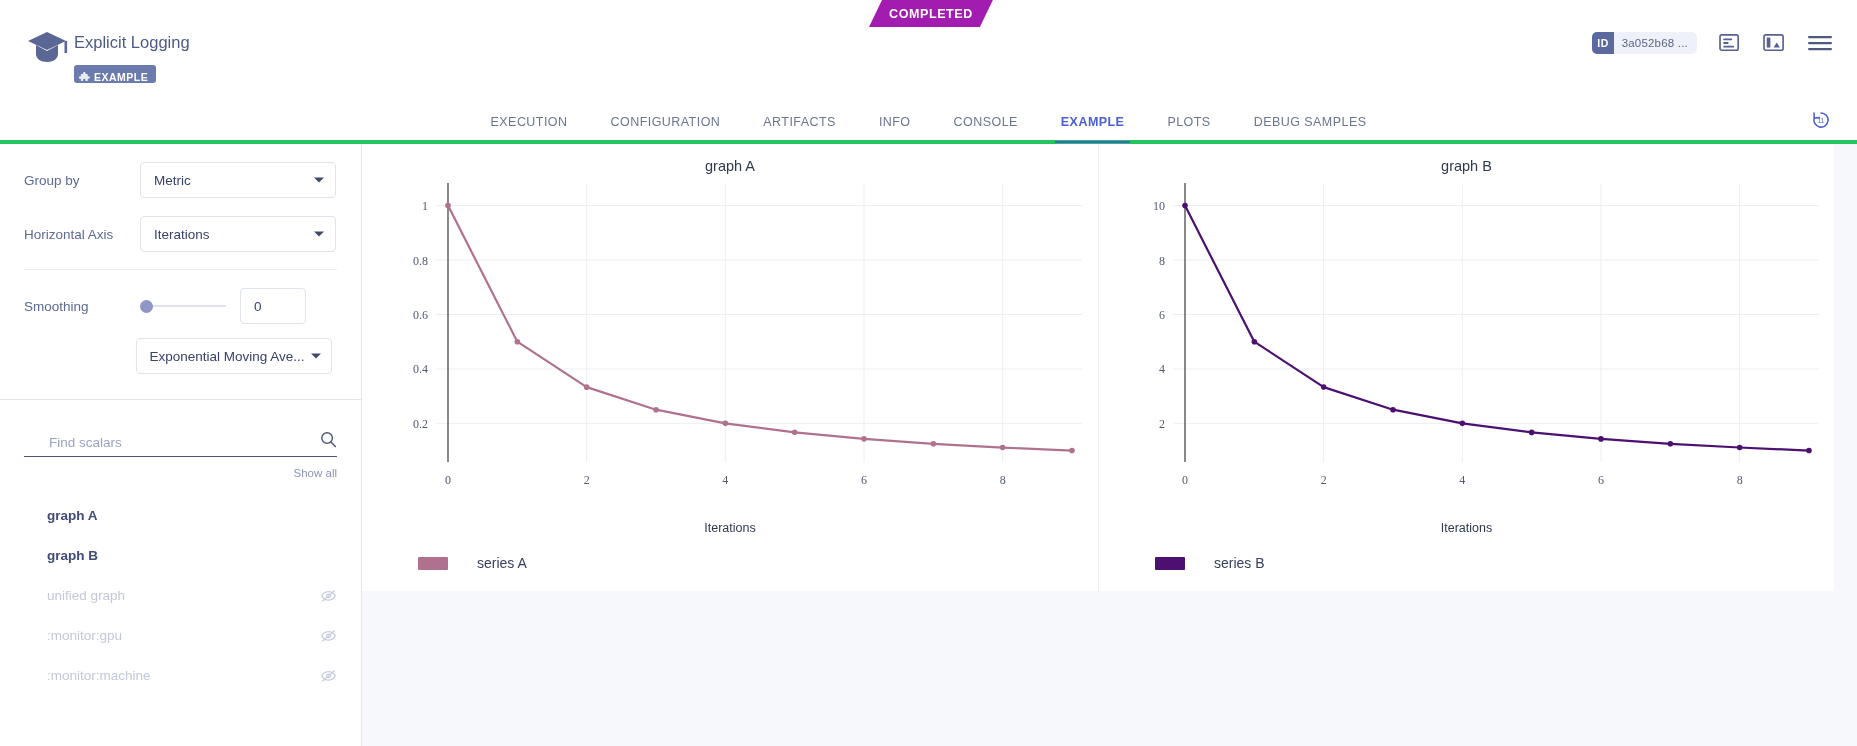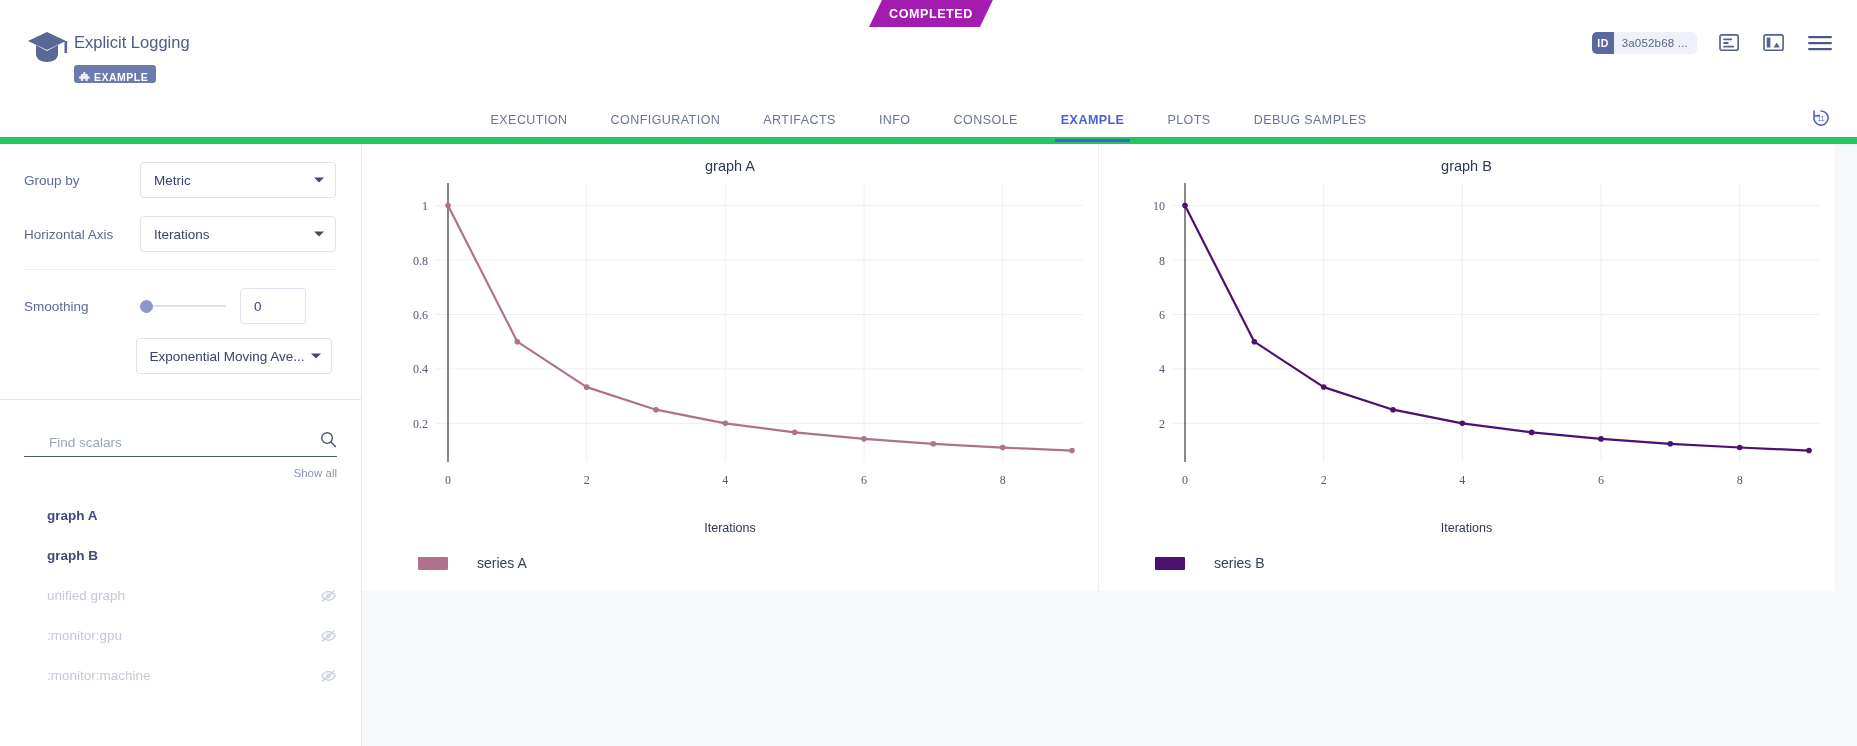--- a/index.html
+++ b/index.html
@@ -90,21 +90,21 @@
     padding: 0 9px 0 8px;
     letter-spacing: .2px;
   }
   .icon-btn { display: flex; align-items: center; justify-content: center; cursor: pointer; }
 
   
   .tabs {
     position: absolute;
     top: 103px; left: 0;
     width: 1857px; height: 41px;
-    border-bottom: 7px solid #22c55e;
+    border-bottom: 4px solid #22c55e;
     display: flex; align-items: center; justify-content: center;
     gap: 3px;
   }
   .tab {
     position: relative;
     padding: 0 20px;
     height: 41px;
     display: flex; align-items: center;
     font-size: 12.5px;
     letter-spacing: .45px;

